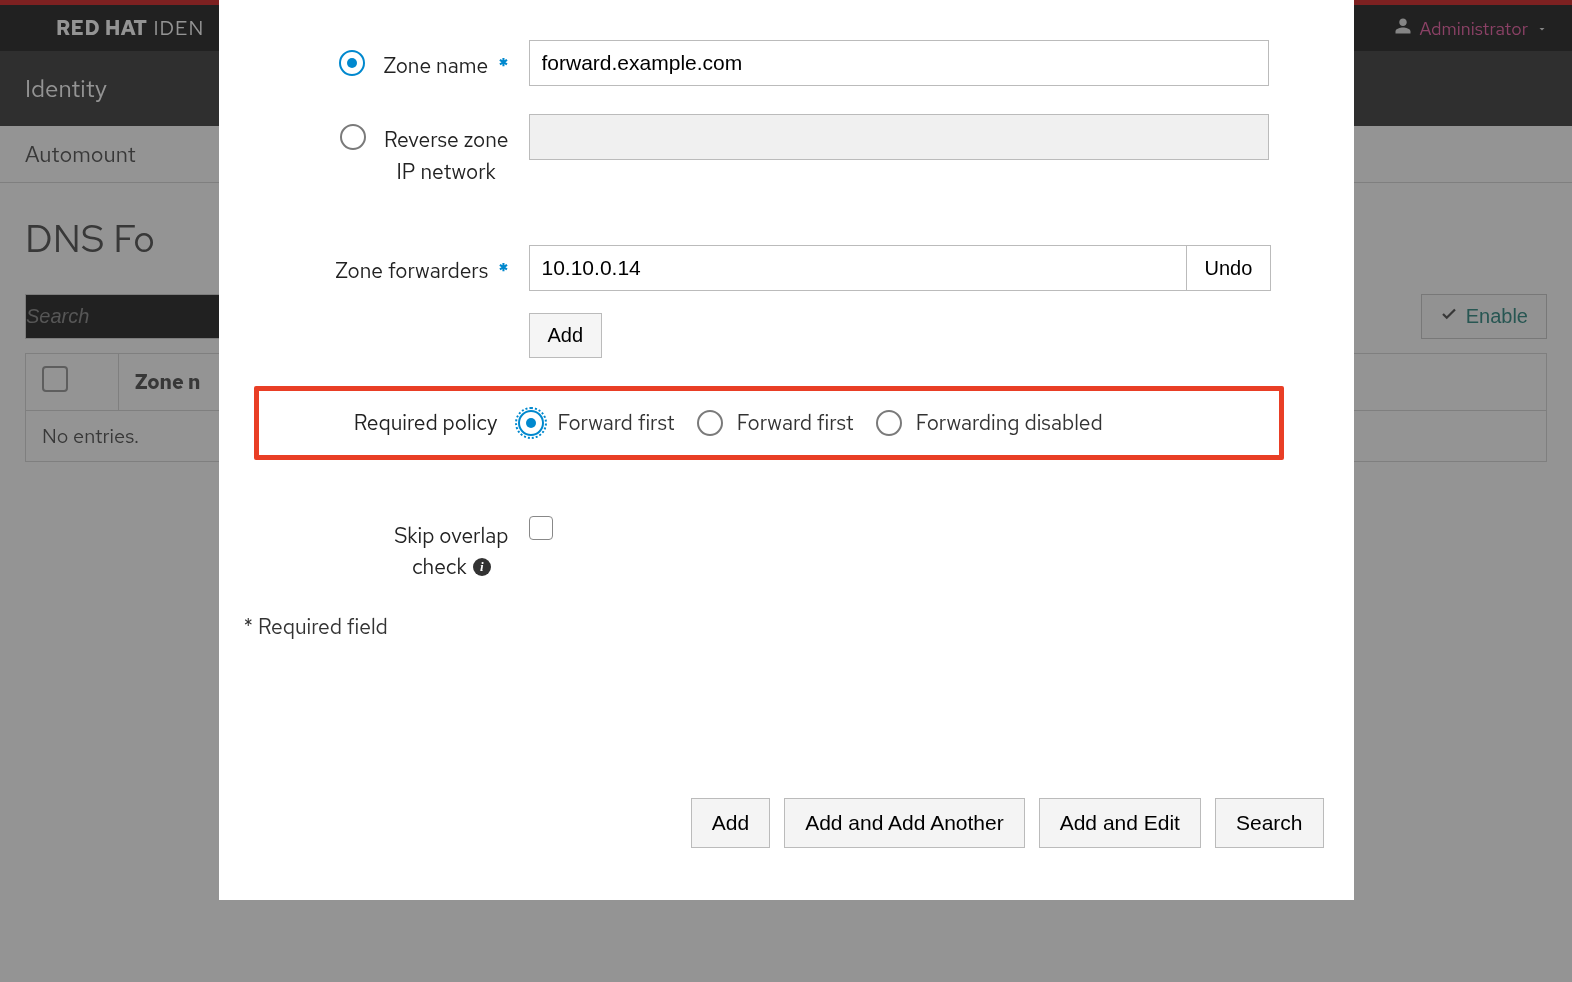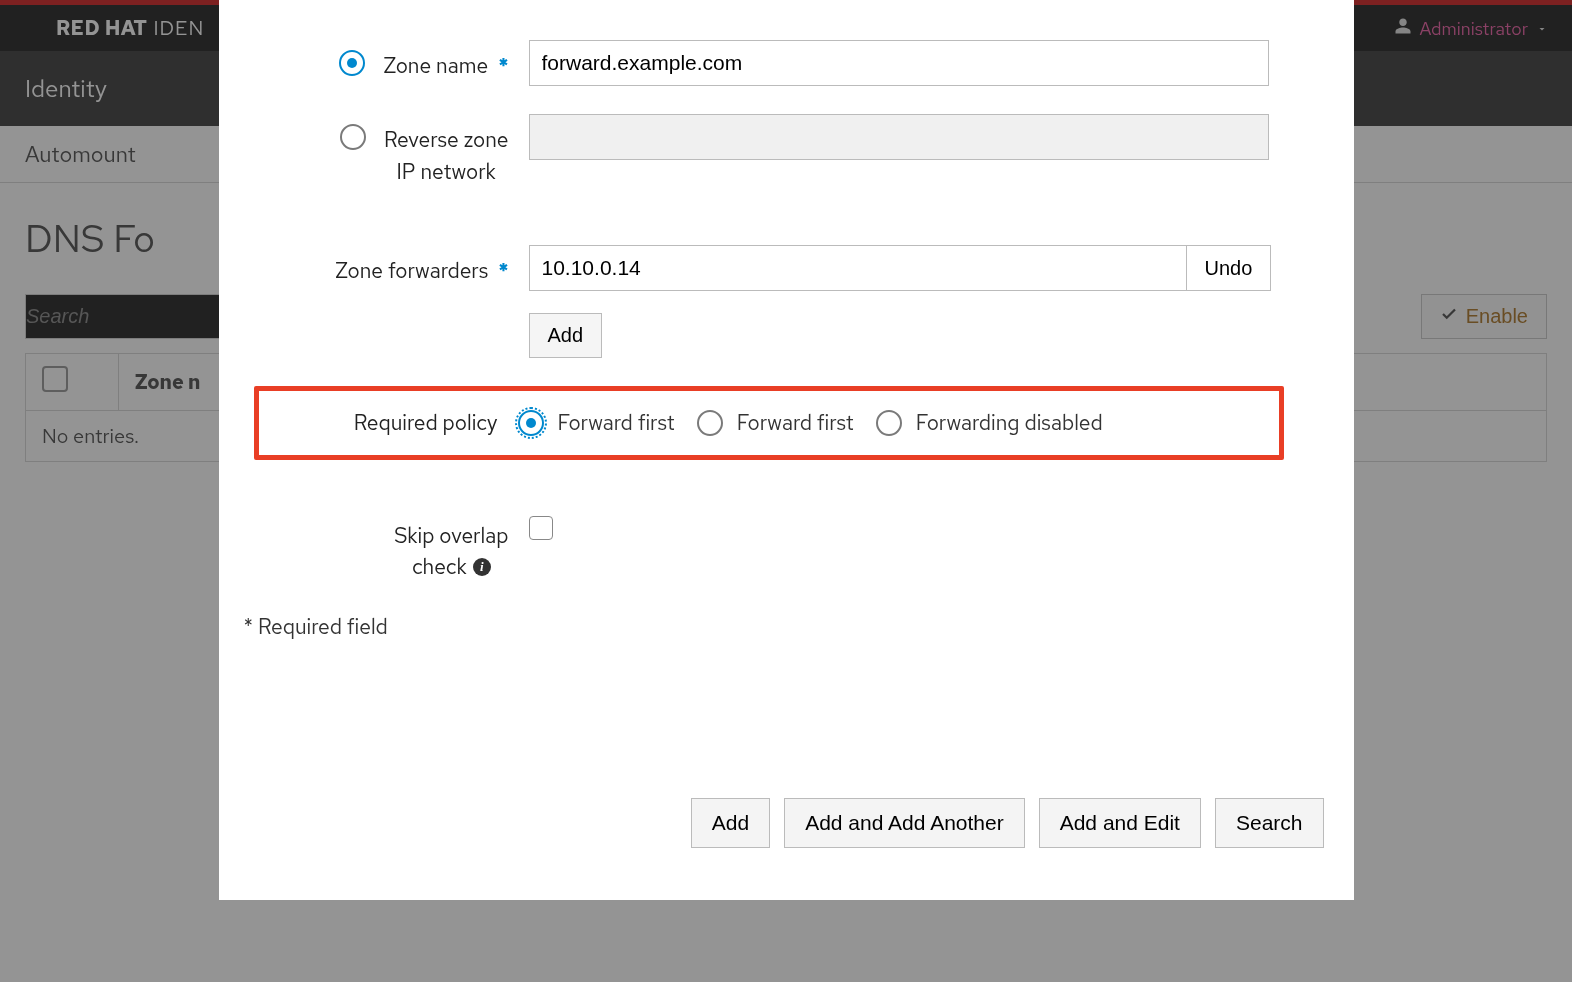--- a/index.html
+++ b/index.html
@@ -72,21 +72,21 @@
     color: #888;
     width: 260px;
     background:#000000;
     font-style: italic;
   }
   .btn {
     border: 1px solid #c0c0c0;
     background: #fafafa;
     padding: 10px 18px;
     font-size: 20px;
-    color: #a16207;
+    color: #0f766e;
     display:inline-flex;
     align-items:center;
     gap:8px;
     cursor:pointer;
   }
   .table {
     border: 1px solid #d0d0d0;
     margin-top: 14px;
     width: 100%;
     border-collapse: collapse;

